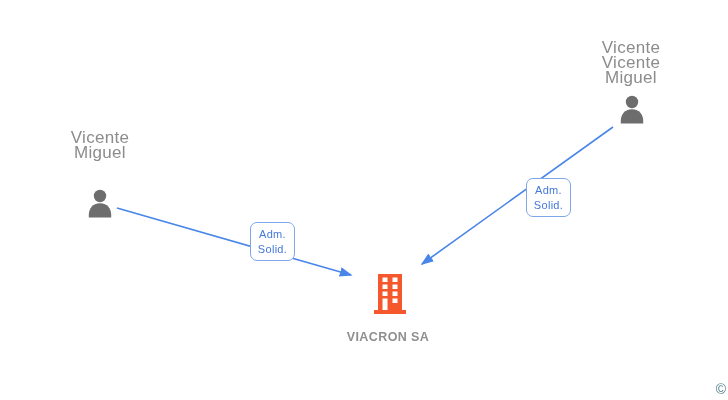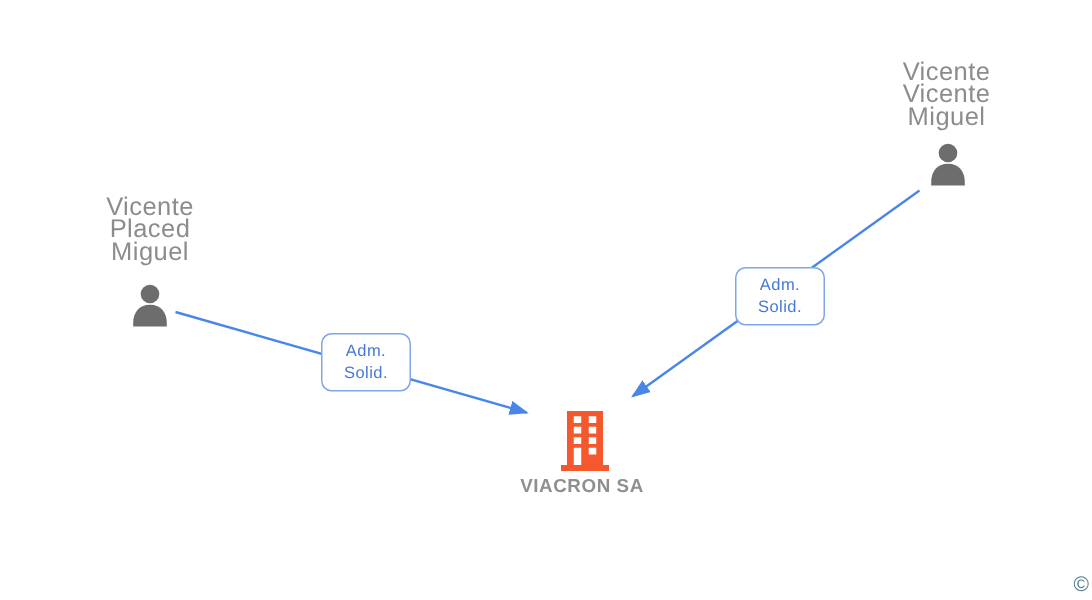--- a/index.html
+++ b/index.html
@@ -13,25 +13,26 @@
 
   .person-name{
     position:absolute;z-index:2;width:120px;text-align:center;
     font-size:17px;line-height:15px;color:var(--person-text-color);
     letter-spacing:.3px;
   }
   .person-icon{position:absolute;z-index:3;width:32px;height:32px;}
   .person-icon svg circle,.person-icon svg path{fill:var(--person-icon-color);}
 
   .edge-label{
-    position:absolute;z-index:4;width:60px;height:39px;box-sizing:border-box;
+    position:absolute;z-index:4;width:45px;height:39px;box-sizing:border-box;
     background:#fff;border:1px solid var(--label-border-color);border-radius:7px;
     display:flex;flex-direction:column;justify-content:center;align-items:center;
     font-size:11px;line-height:15px;color:var(--label-text-color);
     letter-spacing:.3px;
+    margin-left:36px;
   }
 
   .company-icon{position:absolute;z-index:3;width:34px;height:40px;}
   .company-icon .bld{fill:var(--company-icon-color);}
   .company-icon .win{fill:#ffffff;}
   .company-name{
     position:absolute;z-index:2;width:140px;text-align:center;
     font-size:12.5px;font-weight:bold;color:var(--company-text-color);
     letter-spacing:.4px;
   }
@@ -55,21 +56,20 @@
       <marker id="arrowhead" viewBox="0 0 8 6" refX="7" refY="3" markerWidth="8" markerHeight="6" orient="auto">
         <path class="arrowhead-path" d="M0,0 L8,3 L0,6 Z"></path>
       </marker>
     </defs>
     <line class="edge-line" x1="117" y1="208" x2="351" y2="275" marker-end="url(#arrowhead)"></line>
     <line class="edge-line" x1="613" y1="127" x2="422" y2="264" marker-end="url(#arrowhead)"></line>
   </svg>
 
   <div class="person-name" style="left:40px;top:130px;">
     <div>Vicente</div>
-    <div>Placed</div>
     <div>Miguel</div>
   </div>
   <div class="person-icon" style="left:84px;top:188px;">
     <svg viewBox="0 0 32 32" width="32" height="32">
       <circle cx="16" cy="8" r="6.2"></circle>
       <path d="M16 15.2 C 8.6 15.2 4.8 20.6 4.8 27.2 L4.8 29.6 L27.2 29.6 L27.2 27.2 C27.2 20.6 23.4 15.2 16 15.2 Z"></path>
     </svg>
   </div>
 
   <div class="person-name" style="left:571px;top:40px;">
@@ -100,19 +100,19 @@
       <rect class="win" x="9.5" y="3.5" width="5" height="4.5"></rect>
       <rect class="win" x="19.5" y="3.5" width="5" height="4.5"></rect>
       <rect class="win" x="9.5" y="10.5" width="5" height="4.5"></rect>
       <rect class="win" x="19.5" y="10.5" width="5" height="4.5"></rect>
       <rect class="win" x="9.5" y="17.5" width="5" height="4.5"></rect>
       <rect class="win" x="19.5" y="17.5" width="5" height="4.5"></rect>
       <rect class="win" x="19.5" y="24.5" width="5" height="4.5"></rect>
       <rect class="win" x="9.5" y="24.5" width="5" height="11.5"></rect>
     </svg>
   </div>
-  <div class="company-name" style="left:318px;top:317px;">VIACRON SA</div>
+  <div class="company-name" style="left:318px;top:330px;">VIACRON SA</div>
 
   <div class="logo">
     <span class="logo-copy">©</span>
   </div>
 
 </div>
 
 </body></html>

